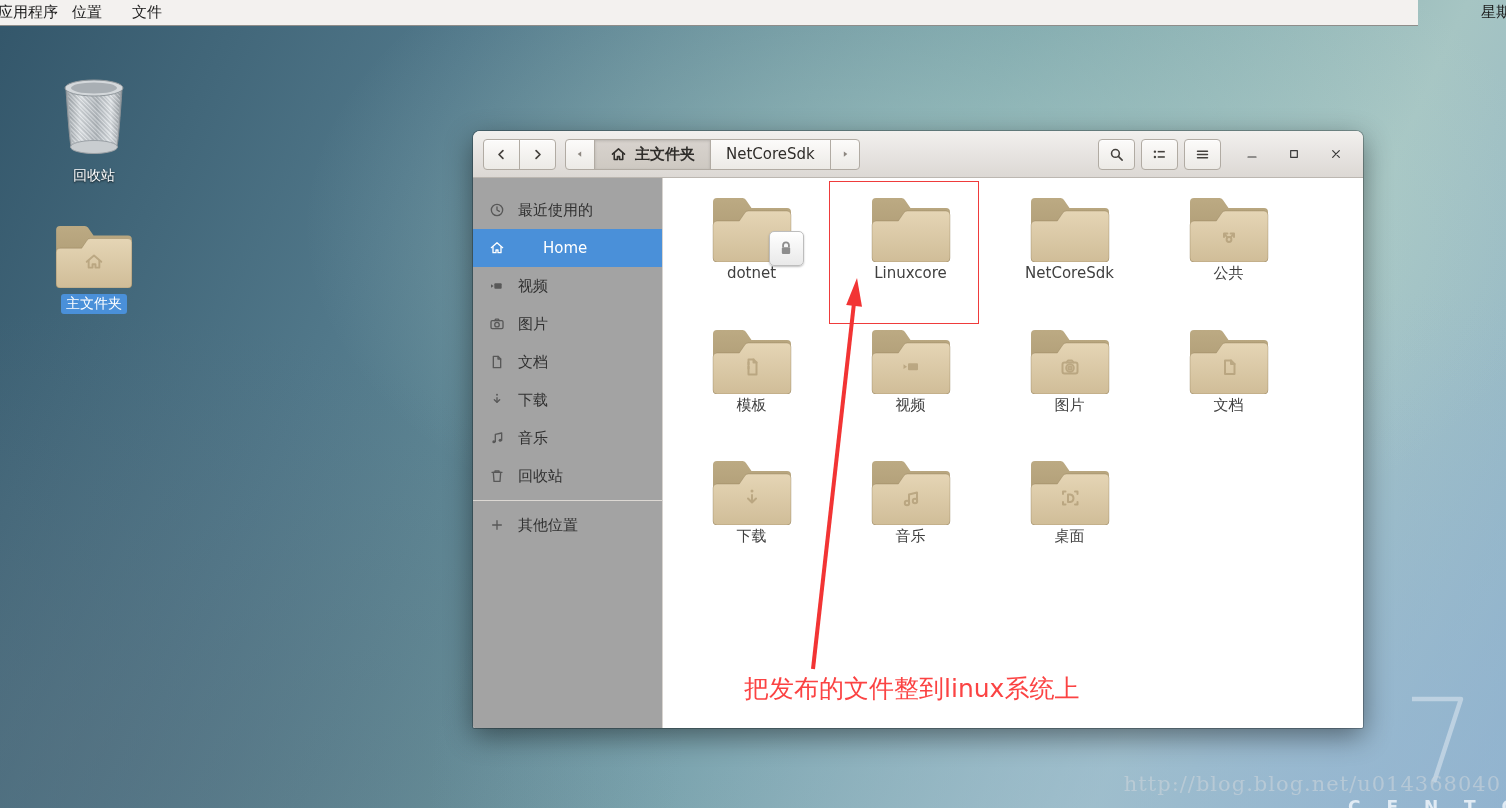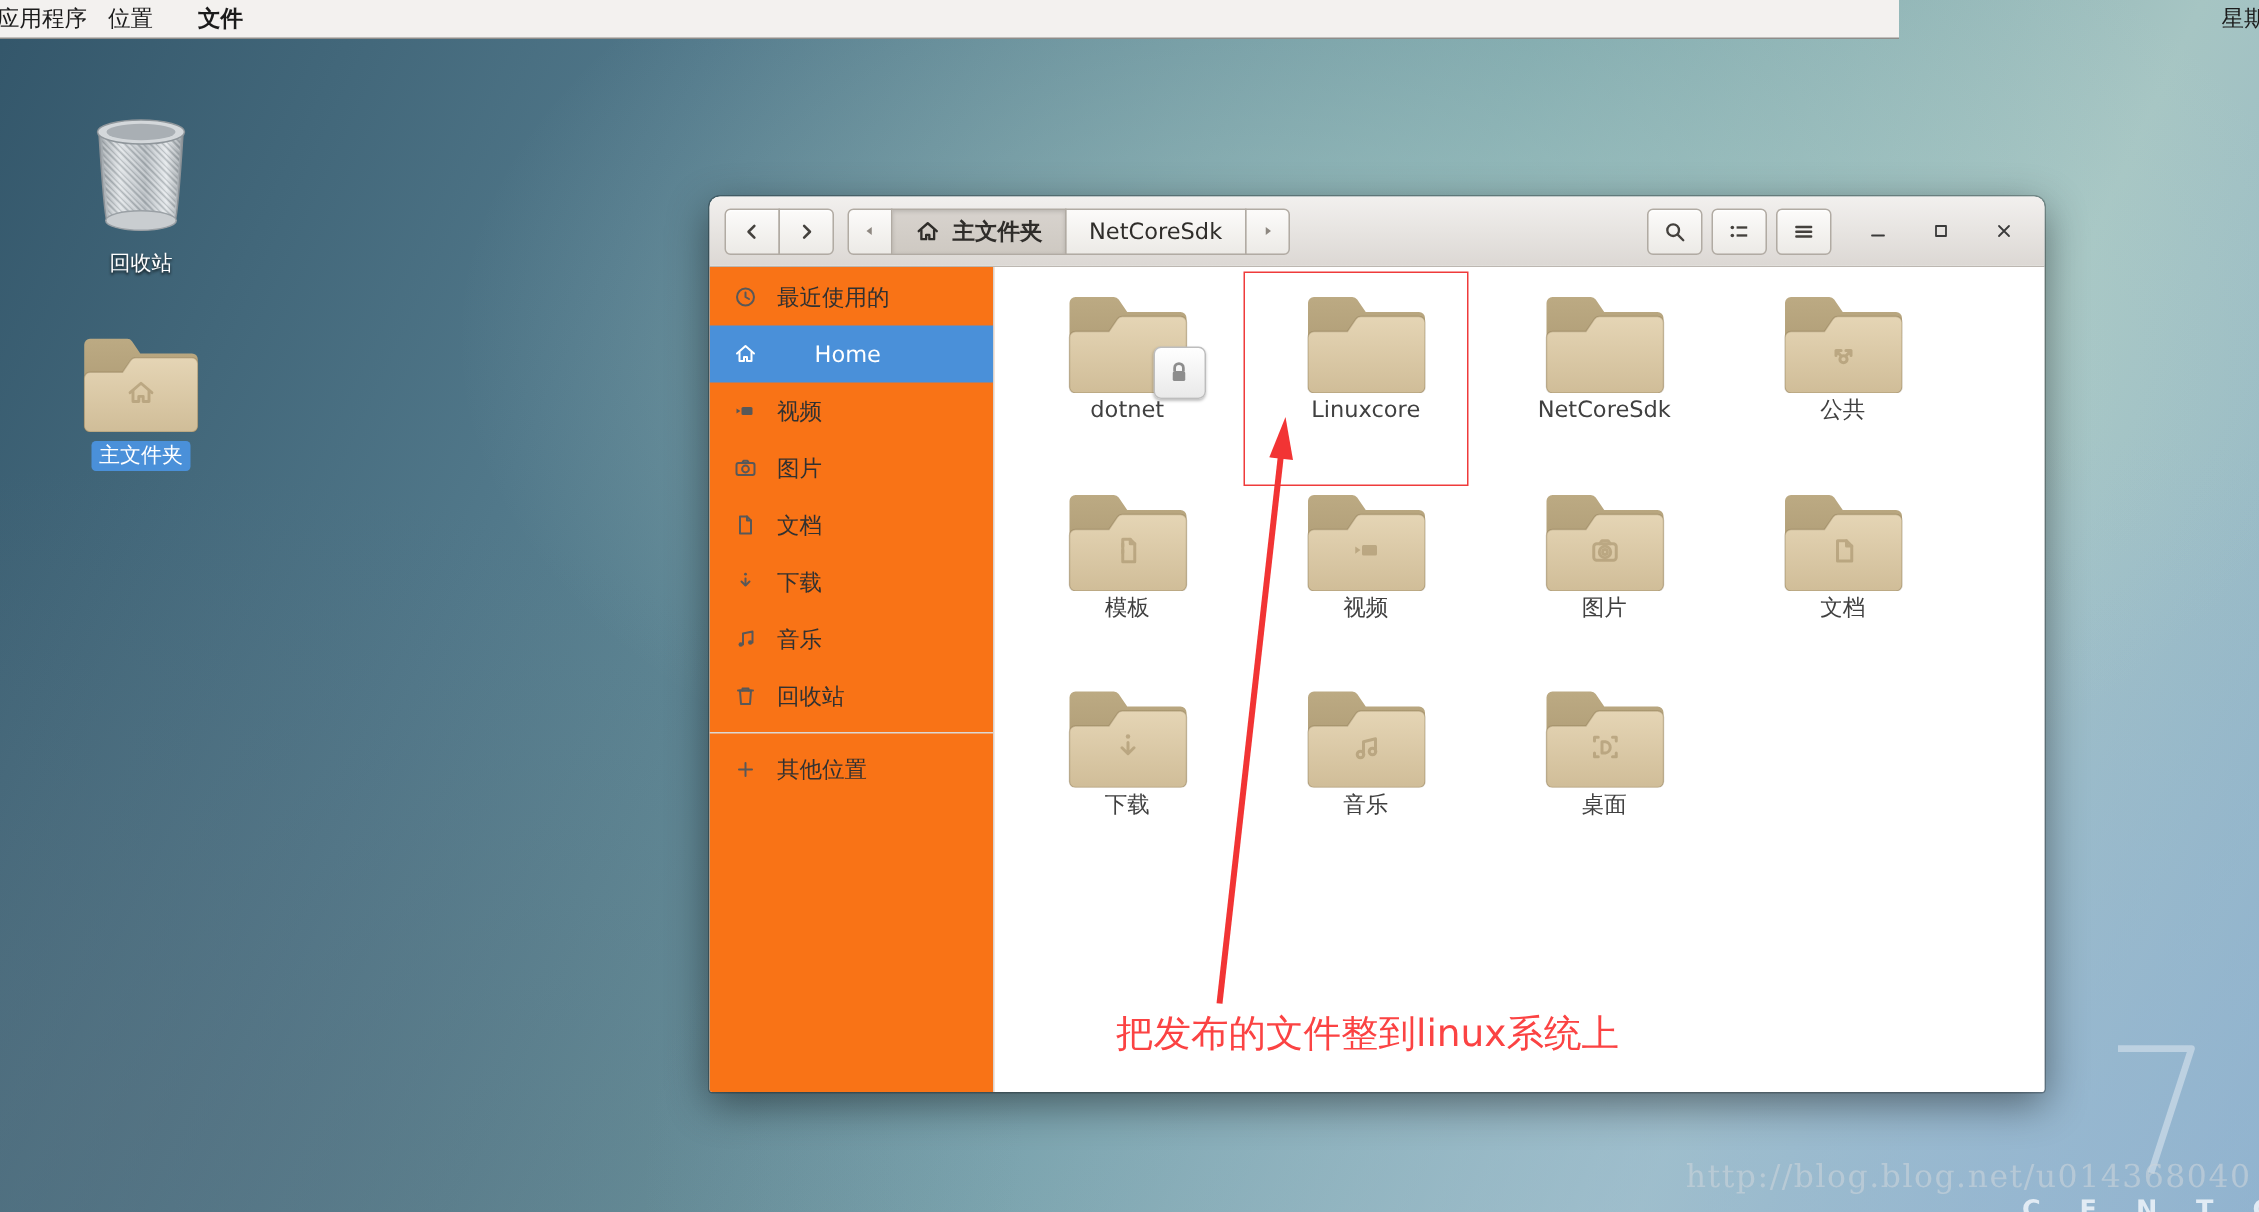--- a/index.html
+++ b/index.html
@@ -6,21 +6,21 @@
   body{
     width:1506px;height:808px;overflow:hidden;position:relative;
     font-family:"DejaVu Sans","Liberation Sans",sans-serif;
     background:
       radial-gradient(900px 520px at 62% 28%, rgba(186,218,212,.55), transparent 70%),
       radial-gradient(1250px 700px at 88% 98%, rgba(150,182,214,.65), transparent 72%),
       radial-gradient(850px 620px at 6% 92%, rgba(88,112,126,.5), transparent 70%),
       linear-gradient(115deg,#33566a 0%,#51788a 26%,#76a0a6 55%,#a6c5c3 78%,#8db1c8 100%);
   }
   
-  .topbar{position:absolute;left:0;top:0;width:1266px;height:25px;background:#f3f1ef;
+  .topbar{position:absolute;left:0;top:0;width:1418px;height:25px;background:#f3f1ef;
     border-bottom:1px solid #8f8d8a;z-index:5;}
   .menu-item{position:absolute;top:0;height:25px;line-height:25px;font-size:15px;color:#1b1b1b;padding:0 4px;cursor:default;}
   .topbar-clock{position:absolute;top:0;left:1481px;height:25px;line-height:25px;font-size:15px;color:#1b1b1b;white-space:nowrap;}
   
   .desk-icon{position:absolute;width:120px;display:flex;flex-direction:column;align-items:center;z-index:2;}
   .desk-label{margin-top:2px;font-size:14px;color:#fff;text-shadow:0 1px 2px rgba(0,0,0,.85);padding:1px 5px;border-radius:3px;}
   .desk-label.selected{background:#4a90d9;text-shadow:none;}
   
   .window{position:absolute;left:473px;top:131px;width:890px;height:597px;z-index:10;
     border-radius:7px 7px 2px 2px;box-shadow:0 8px 28px rgba(0,0,0,.45), 0 0 0 1px rgba(0,0,0,.25);
@@ -43,21 +43,21 @@
   .pseg.scroll{padding:0 7px;color:#8d8780;}
   .pathbar .pseg:first-child{border-radius:4px 0 0 4px;margin-left:0;}
   .pathbar .pseg:last-child{border-radius:0 4px 4px 0;}
   .spacer{flex:1;}
   .actions{display:flex;}
   .actions .hbtn{width:37px;border-radius:4px;margin-left:6px;}
   .win-controls{display:flex;align-items:center;gap:24px;margin:0 8px 0 22px;color:#3a3a3a;}
   .wc{width:18px;height:18px;display:flex;align-items:center;justify-content:center;cursor:default;}
   .win-body{position:absolute;left:0;top:47px;right:0;bottom:0;display:flex;border-radius:0 0 2px 2px;overflow:hidden;}
   
-  .sidebar{width:190px;box-sizing:border-box;background:#f97316;border-right:1px solid #d8d4d0;padding-top:1px;}
+  .sidebar{width:190px;box-sizing:border-box;background:#a3a3a3;border-right:1px solid #d8d4d0;padding-top:13px;}
   .side-item{height:38px;display:flex;align-items:center;gap:13px;padding-left:16px;font-size:15px;color:#313131;cursor:default;}
   .side-item .icn{width:16px;height:16px;color:#585858;display:flex;}
   .side-item.selected{background:#4a90d9;color:#fff;gap:38px;}
   .side-item.selected .icn{color:#fff;}
   .side-sep{border-top:1px solid #dcd8d3;margin:5px 0;}
   
   .main{flex:1;position:relative;background:#ffffff;}
   .files-grid{position:absolute;inset:0;display:grid;grid-template-columns:repeat(4,159px);grid-auto-rows:131.5px;padding:5px 0 0 9px;}
   .file-cell{display:flex;flex-direction:column;align-items:center;cursor:default;}
   .file-icon{position:relative;margin-top:11px;width:86px;height:68px;}
@@ -105,21 +105,21 @@
 </svg>
 
 <svg class="wm-seven" width="72" height="100" viewBox="0 0 72 100">
   <path d="M10 11 H59 L32 94" fill="none" stroke="rgba(222,232,240,.55)" stroke-width="4.5" stroke-linejoin="round"></path>
 </svg>
 
 <div class="topbar">
   <div style="position:relative;height:100%;">
       <div class="menu-item" style="left: -6px;">应用程序</div>
       <div class="menu-item" style="left: 68px;">位置</div>
-      <div class="menu-item" style="left: 128px; font-weight: bold;">文件</div>
+      <div class="menu-item" style="left: 128px;">文件</div>
     </div>
   <div class="topbar-clock">星期</div>
 </div>
 
 <div class="desk-icon" style="left:34px;top:68px;">
   <span id="desk-trash-art"><svg width="86" height="92" viewBox="0 0 86 92">
   <path d="M15 21c0 0 3.5 56 5.5 59 10 7 35 7 45 0 2-3 5.5-59 5.5-59z" fill="url(#g-trash)" stroke="#8c9297"></path>
   <path d="M17 23c0 0 3.3 53 5.2 56 9.5 6.3 32.5 6.3 42 0 1.9-3 5.2-56 5.2-56z" fill="url(#mesh)"></path>
   <ellipse cx="43" cy="20" rx="29" ry="8" fill="#d4d8db" stroke="#8f969b"></ellipse>
   <ellipse cx="43" cy="20" rx="23" ry="5.5" fill="#a9afb4"></ellipse>

